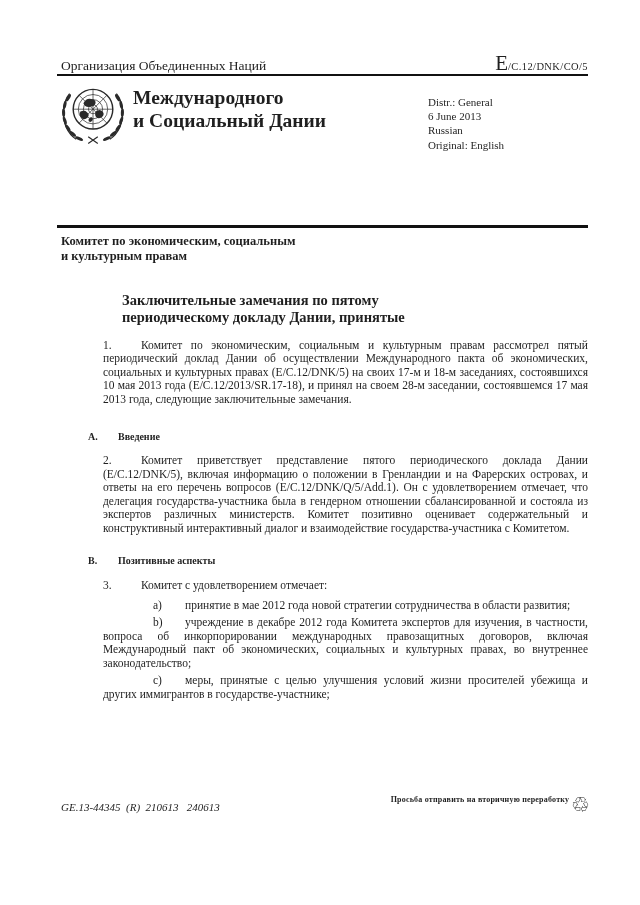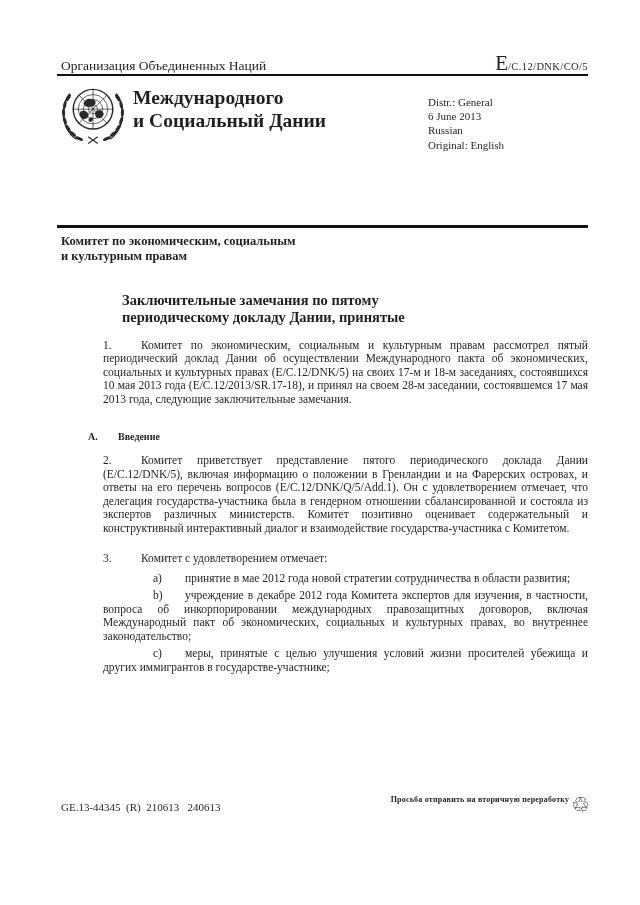--- a/index.html
+++ b/index.html
@@ -54,21 +54,21 @@
   .item{margin-bottom:4px;}
   .section-heading{
     font-weight:bold;font-size:10px;line-height:18px;
     margin:0 0 8px -15px;
   }
   .section-heading .letter{display:inline-block;width:30px;}
   .sec-b{margin-bottom:9px;}
   
   .footer-ge{
     position:absolute;left:61px;top:801px;
-    font-size:11px;white-space:pre;
+    font-size:11px;white-space:pre;font-style:italic;
   }
   .footer-recycle{
     position:absolute;right:50px;top:795px;
     display:flex;align-items:flex-start;gap:2px;
   }
   .recycle-note{font-weight:bold;font-size:8px;letter-spacing:.2px;}
   .recycle-glyph{font-family:"DejaVu Sans",sans-serif;font-size:21px;line-height:1;color:#222;}
 </style>
 </head>
 <body>
@@ -152,20 +152,21 @@
       <div>Заключительные замечания по пятому</div>
       <div>периодическому докладу Дании, принятые</div>
     </h1>
 
     <p class="para p1"><span class="pnum">1.</span><span>Комитет по экономическим, социальным и культурным правам рассмотрел пятый периодический доклад Дании об осуществлении Международного пакта об экономических, социальных и культурных правах (E/C.12/DNK/5) на своих 17-м и 18-м заседаниях, состоявшихся 10 мая 2013 года (E/C.12/2013/SR.17-18), и принял на своем 28-м заседании, состоявшемся 17 мая 2013 года, следующие заключительные замечания.</span></p>
 
     <div class="section-heading"><span class="letter">A.</span><span>Введение</span></div>
 
     <p class="para p2"><span class="pnum">2.</span><span>Комитет приветствует представление пятого периодического доклада Дании (E/C.12/DNK/5), включая информацию о положении в Гренландии и на Фарерских островах, и ответы на его перечень вопросов (E/C.12/DNK/Q/5/Add.1). Он с удовлетворением отмечает, что делегация государства-участника была в гендерном отношении сбалансированной и состояла из экспертов различных министерств. Комитет позитивно оценивает содержательный и конструктивный интерактивный диалог и взаимодействие государства-участника с Комитетом.</span></p>
 
+    <div class="section-heading sec-b"><span class="letter">B.</span><span>Позитивные аспекты</span></div>
 
     <p class="para p3"><span class="pnum">3.</span><span>Комитет с удовлетворением отмечает:</span></p>
 
     <p class="para item"><span class="label">a)</span><span>принятие в мае 2012 года новой стратегии сотрудничества в области развития;</span></p>
 
     <p class="para item"><span class="label">b)</span><span>учреждение в декабре 2012 года Комитета экспертов для изучения, в частности, вопроса об инкорпорировании международных правозащитных договоров, включая Международный пакт об экономических, социальных и культурных правах, во внутреннее законодательство;</span></p>
 
     <p class="para item"><span class="label">c)</span><span>меры, принятые с целью улучшения условий жизни просителей убежища и других иммигрантов в государстве-участнике;</span></p>
 
   </div>

